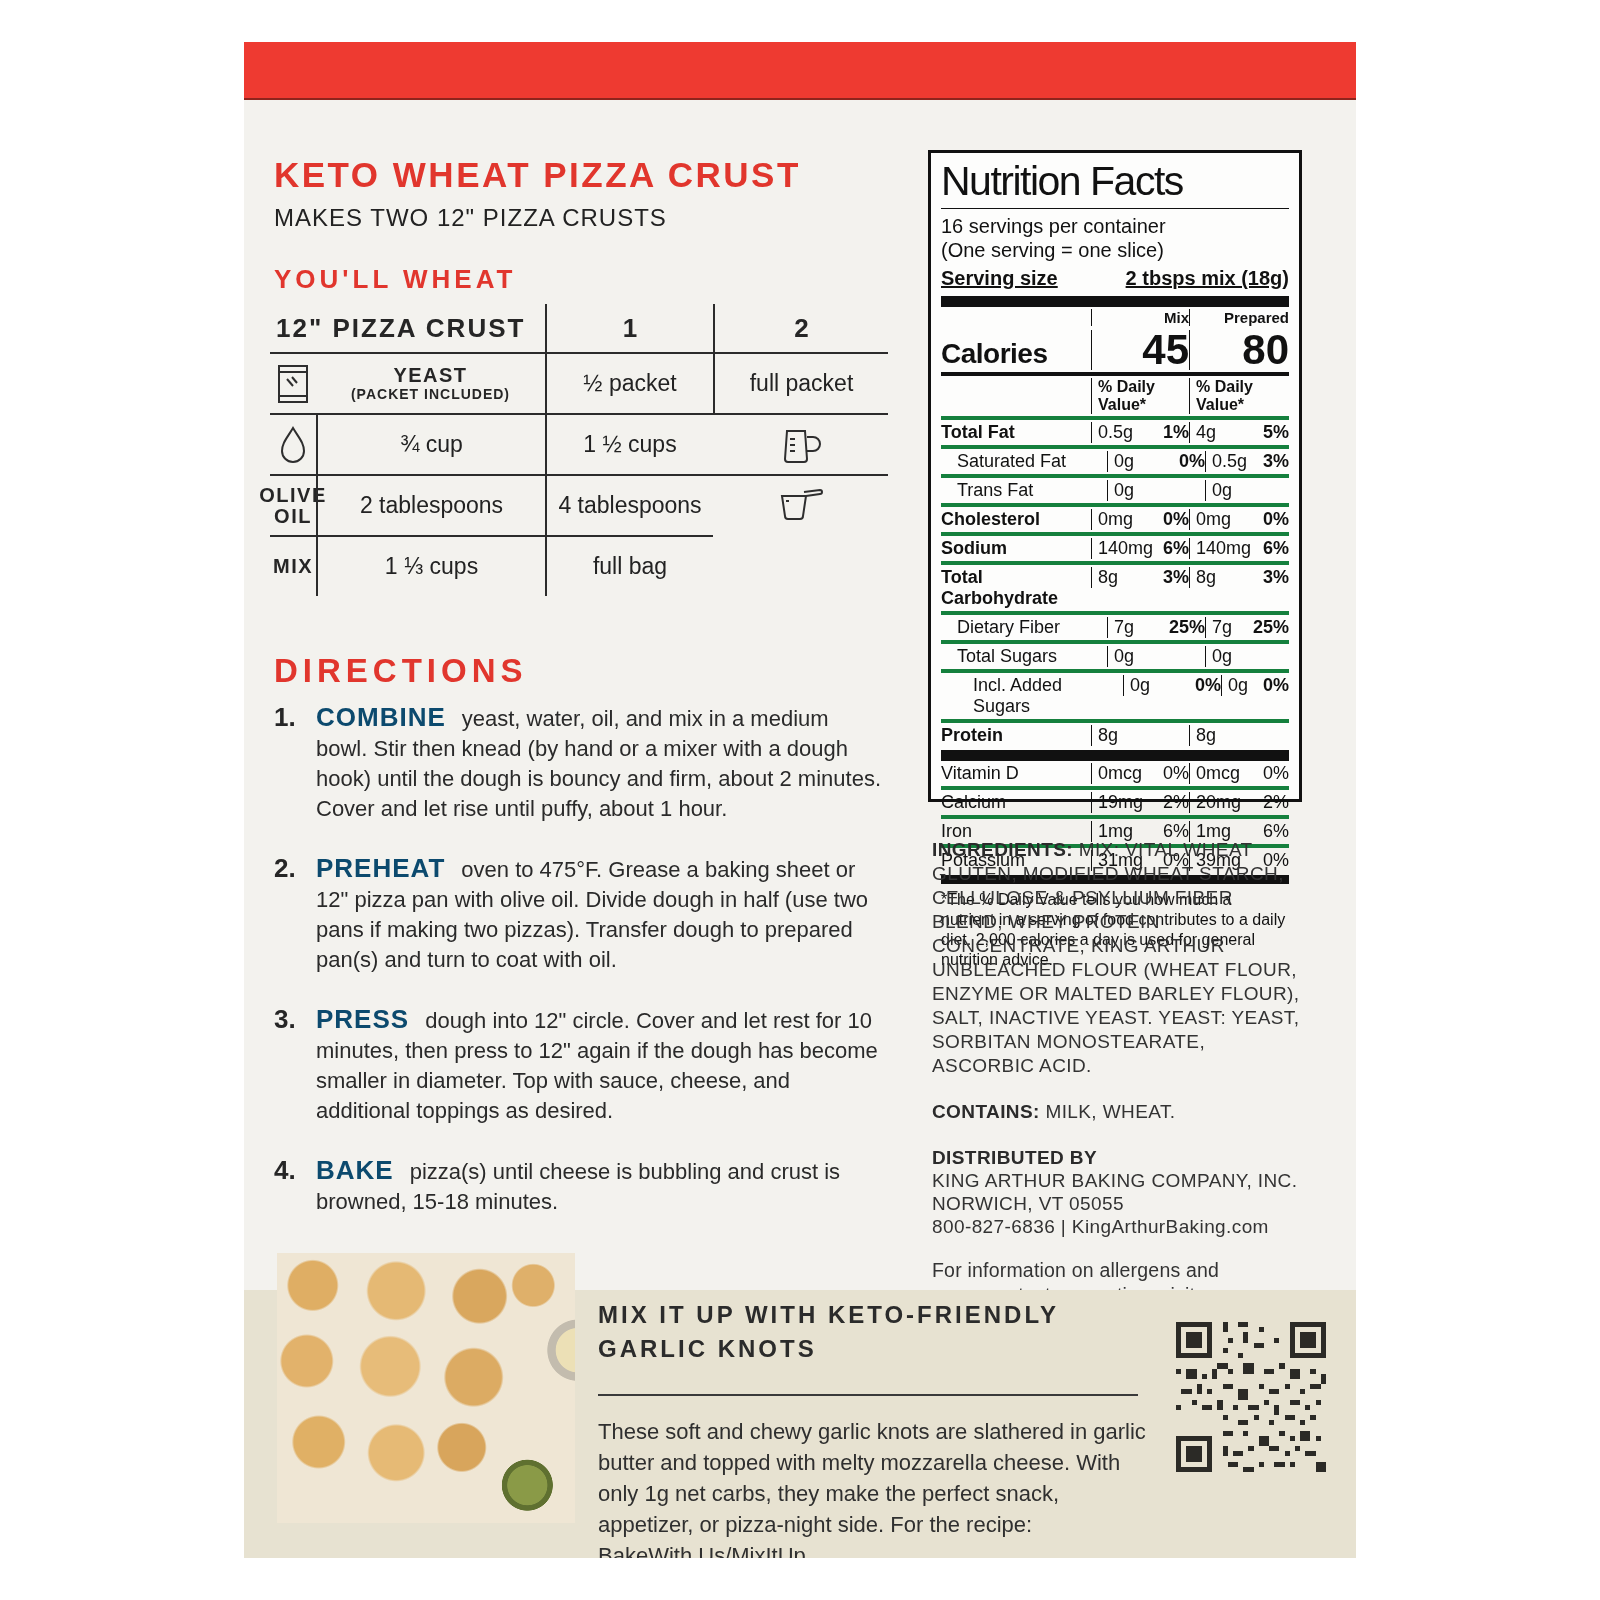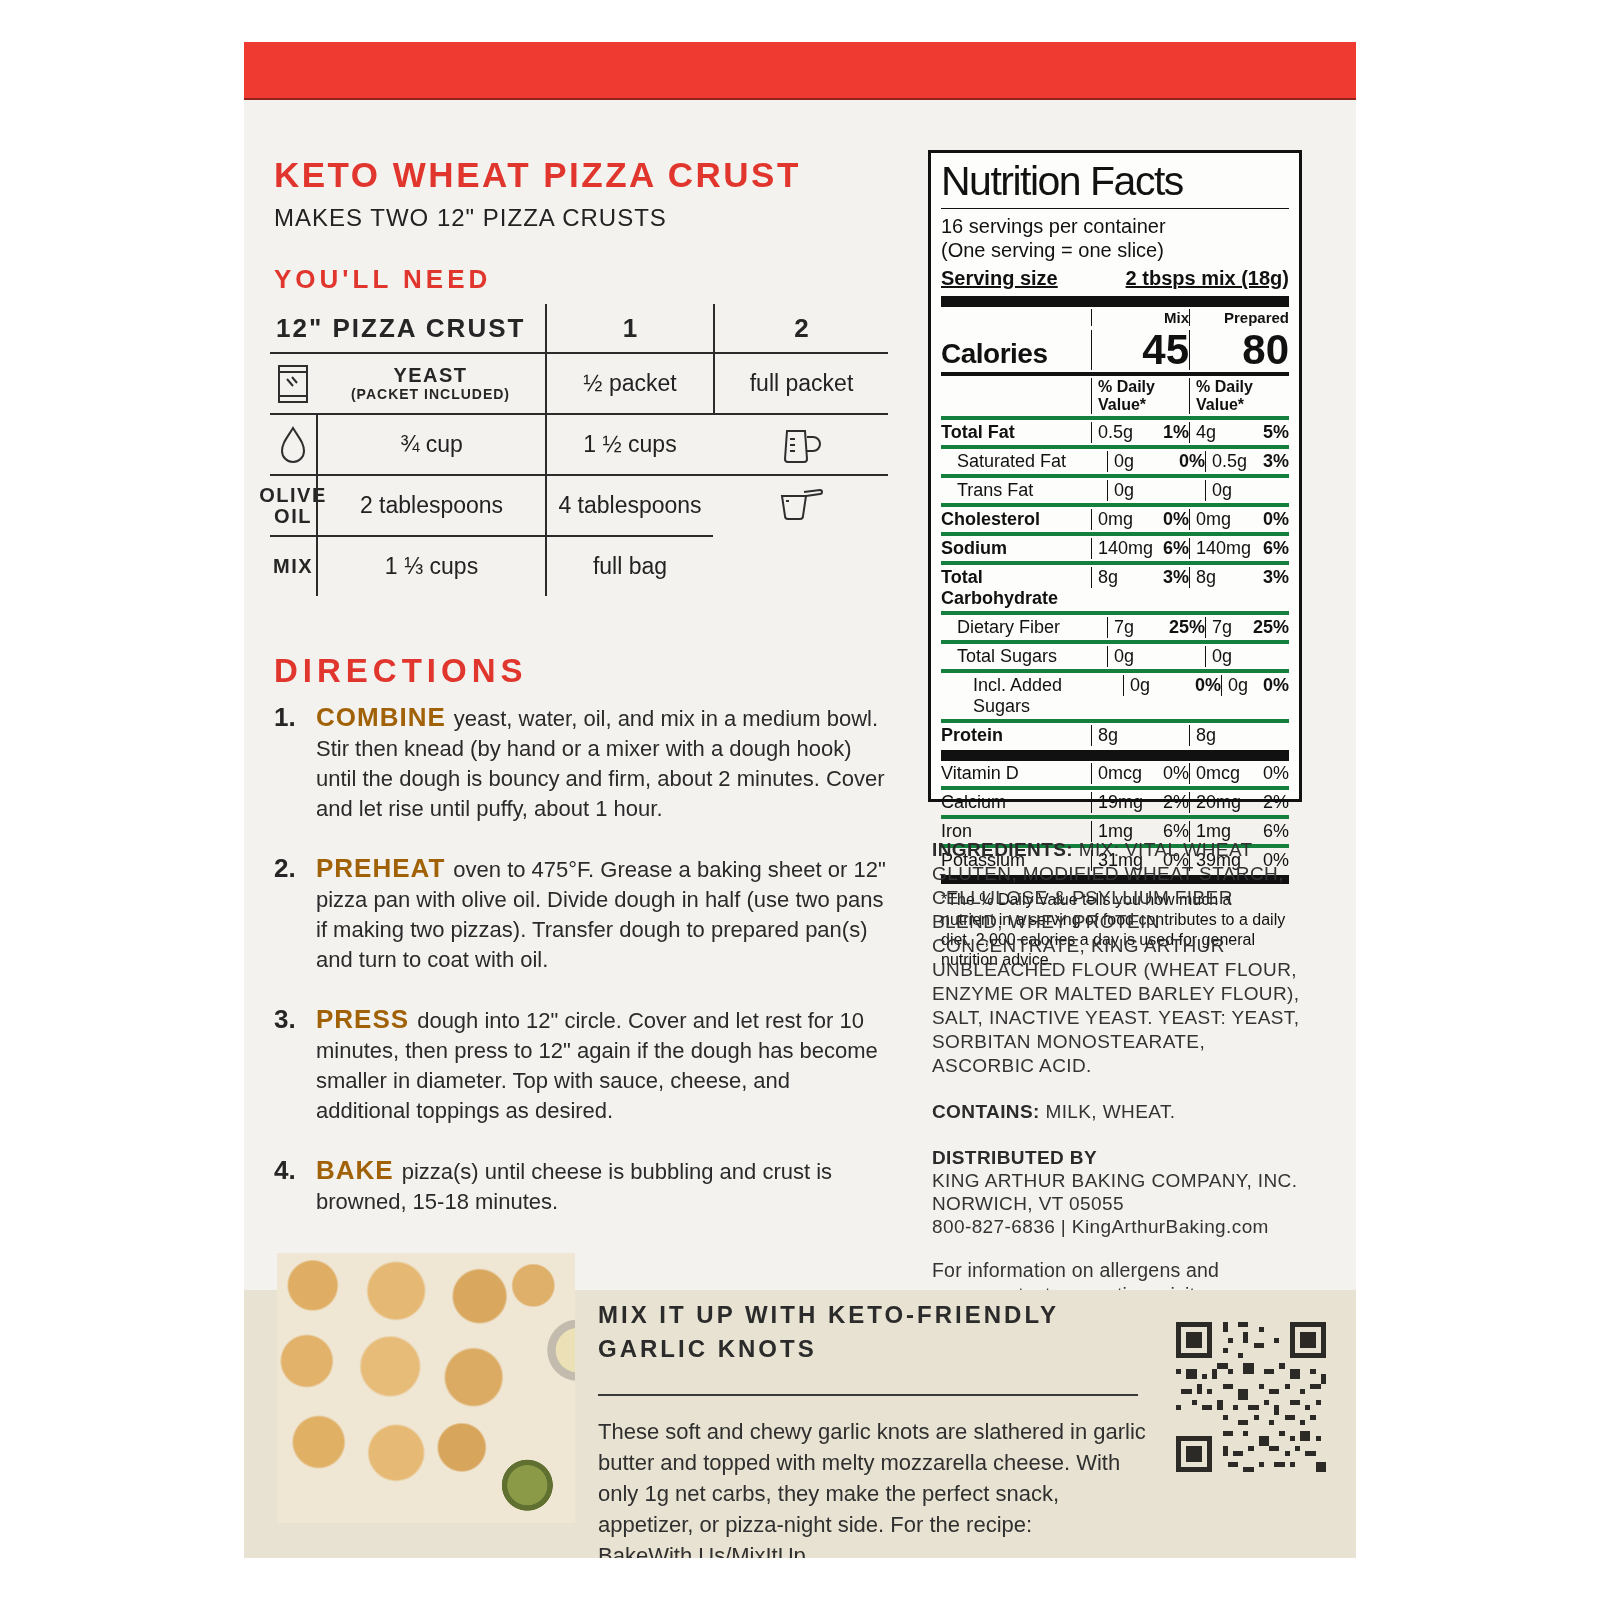--- a/index.html
+++ b/index.html
@@ -28,21 +28,21 @@
   .ticon{align-items:center;justify-content:center;display:flex;border-top:2px solid #2b2b2b;height:59px;}
   .tlabel{font-size:20px;font-weight:bold;letter-spacing:1.5px;line-height:21px;text-align:center;}
   .tsub{font-size:14px;font-weight:bold;letter-spacing:1px;}
   .tval{font-size:23px;color:#222;}
 
   .dirhead{left:30px;top:610px;font-size:33px;font-weight:bold;letter-spacing:5px;}
   .steps{left:30px;top:660px;width:612px;}
   .step{display:flex;margin-bottom:29px;}
   .stepnum{width:42px;flex:none;font-size:26px;font-weight:bold;line-height:30px;}
   .steptext{font-size:22px;line-height:30px;color:#2a2a2a;}
-  .kw{font-size:26px;font-weight:bold;letter-spacing:1px;color:#a16207;margin-right:8px;}
+  .kw{font-size:26px;font-weight:bold;letter-spacing:1px;color:#0c4a6e;margin-right:16px;}
 
   
   .npanel{left:684px;top:108px;width:374px;height:652px;background:#fdfdfc;
           border:3px solid #111;box-sizing:border-box;padding:6px 10px 0 10px;color:#111;}
   .ntitle{font-size:41px;font-weight:normal;letter-spacing:-1.5px;line-height:44px;
           border-bottom:1px solid #111;padding-bottom:5px;}
   .nserv{font-size:20px;line-height:24px;margin-top:5px;color:#111;}
   .nservsize{display:flex;justify-content:space-between;font-weight:bold;font-size:20px;margin-top:5px;text-decoration:underline;}
   .nbar{height:11px;background:#111;margin-top:6px;}
   .nrow{display:flex;align-items:baseline;border-bottom:4px solid #15803d;padding:2px 0;font-size:18px;}
@@ -95,21 +95,21 @@
   svg.lineart{stroke:#2e2e2e;stroke-width:2;fill:none;}
 </style>
 </head>
 <body>
 
 <div class="box">
   <div class="redband"></div>
 
   <div class="abs title red">KETO WHEAT PIZZA CRUST</div>
   <div class="abs subtitle">MAKES TWO 12" PIZZA CRUSTS</div>
-  <div class="abs need red">YOU'LL NEED</div>
+  <div class="abs need red">YOU'LL WHEAT</div>
 
   <div class="abs ntable">
     <div class="hrow hlabel">12" PIZZA CRUST</div>
     <div class="hrow hnum vline">1</div>
     <div class="hrow hnum vline">2</div>
 
     <div class="ticon">
       <svg class="lineart" width="40" height="44" viewBox="0 0 40 44">
           <rect x="6" y="4" width="28" height="36"></rect>
           <line x1="6" y1="10" x2="34" y2="10"></line>

